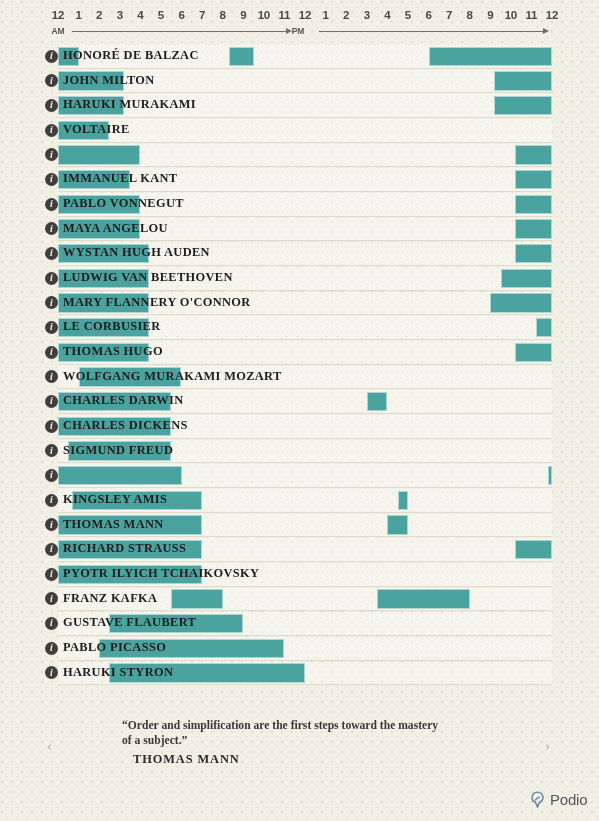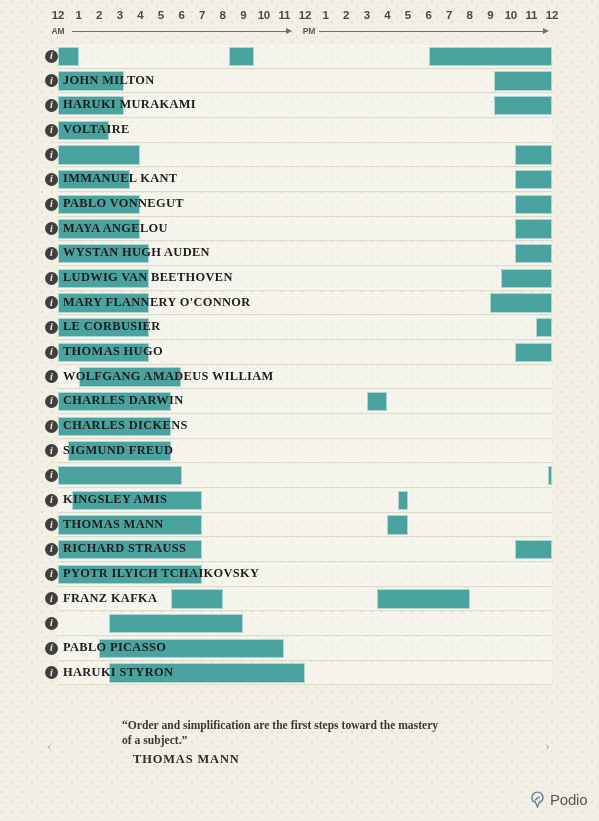--- a/index.html
+++ b/index.html
@@ -150,37 +150,38 @@
         <div class="axis-tick" style="left: 407.917px;">5</div>
         <div class="axis-tick" style="left: 428.5px;">6</div>
         <div class="axis-tick" style="left: 449.083px;">7</div>
         <div class="axis-tick" style="left: 469.667px;">8</div>
         <div class="axis-tick" style="left: 490.25px;">9</div>
         <div class="axis-tick" style="left: 510.833px;">10</div>
         <div class="axis-tick" style="left: 531.417px;">11</div>
         <div class="axis-tick" style="left: 552px;">12</div>
       </div>
     <div class="axis-ampm" style="left:58px">AM</div>
-    <div class="axis-ampm" style="left:309px">PM</div>
+    <div class="axis-ampm" style="left:298px">PM</div>
     <div class="axis-line" style="left:72px;width:215px"></div>
     <div class="axis-arrow" style="left:286px"></div>
     <div class="axis-line" style="left:319px;width:225px"></div>
     <div class="axis-arrow" style="left:543px"></div>
   </div>
 
   <div class="rows" id="rows">
       <div class="row">
         <div class="row-band"></div>
         <div class="bar" style="left: 58px; width: 20.5833px;"></div>
         <div class="bar" style="left: 228.842px; width: 24.7px;"></div>
         <div class="bar" style="left: 428.5px; width: 123.5px;"></div>
         <div class="row-rule"></div>
         <div class="info-icon">
           <span>i</span>
         </div>
+        <div class="row-label">HONORÉ DE BALZAC</div>
       </div>
       <div class="row">
         <div class="row-band"></div>
         <div class="bar" style="left: 58px; width: 65.8667px;"></div>
         <div class="bar" style="left: 494.367px; width: 57.6333px;"></div>
         <div class="row-rule"></div>
         <div class="info-icon">
           <span>i</span>
         </div>
         <div class="row-label">JOHN MILTON</div>
@@ -293,21 +294,21 @@
         </div>
         <div class="row-label">THOMAS HUGO</div>
       </div>
       <div class="row">
         <div class="row-band"></div>
         <div class="bar" style="left: 78.5833px; width: 102.917px;"></div>
         <div class="row-rule"></div>
         <div class="info-icon">
           <span>i</span>
         </div>
-        <div class="row-label">WOLFGANG AMADEUS WILLIAM</div>
+        <div class="row-label">WOLFGANG MURAKAMI MOZART</div>
       </div>
       <div class="row">
         <div class="row-band"></div>
         <div class="bar" style="left: 58px; width: 113.208px;"></div>
         <div class="bar" style="left: 366.75px; width: 20.5833px;"></div>
         <div class="row-rule"></div>
         <div class="info-icon">
           <span>i</span>
         </div>
         <div class="row-label">CHARLES DARWIN</div>
@@ -388,20 +389,21 @@
         </div>
         <div class="row-label">FRANZ KAFKA</div>
       </div>
       <div class="row">
         <div class="row-band"></div>
         <div class="bar" style="left: 109.458px; width: 133.792px;"></div>
         <div class="row-rule"></div>
         <div class="info-icon">
           <span>i</span>
         </div>
+        <div class="row-label">GUSTAVE FLAUBERT</div>
       </div>
       <div class="row">
         <div class="row-band"></div>
         <div class="bar" style="left: 99.1667px; width: 185.25px;"></div>
         <div class="row-rule"></div>
         <div class="info-icon">
           <span>i</span>
         </div>
         <div class="row-label">PABLO PICASSO</div>
       </div>

